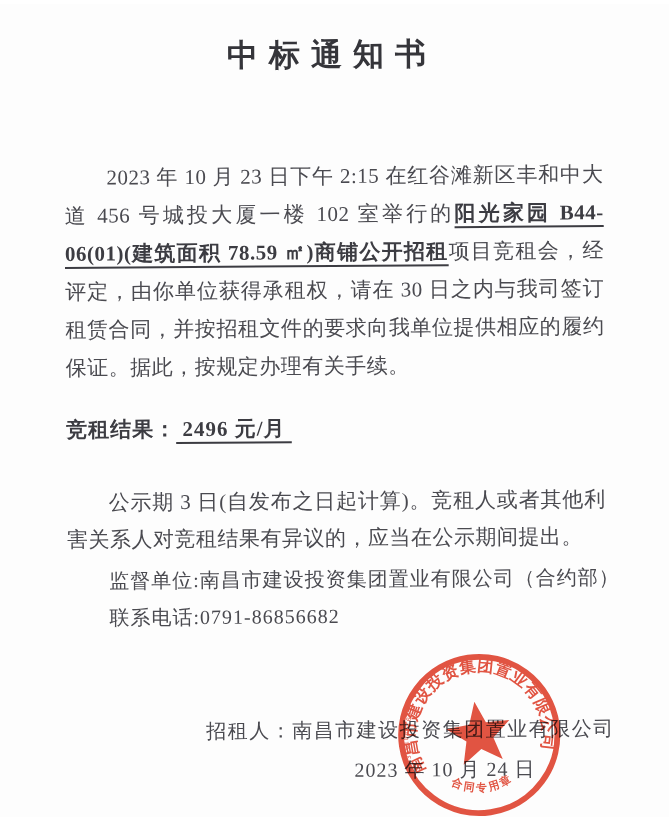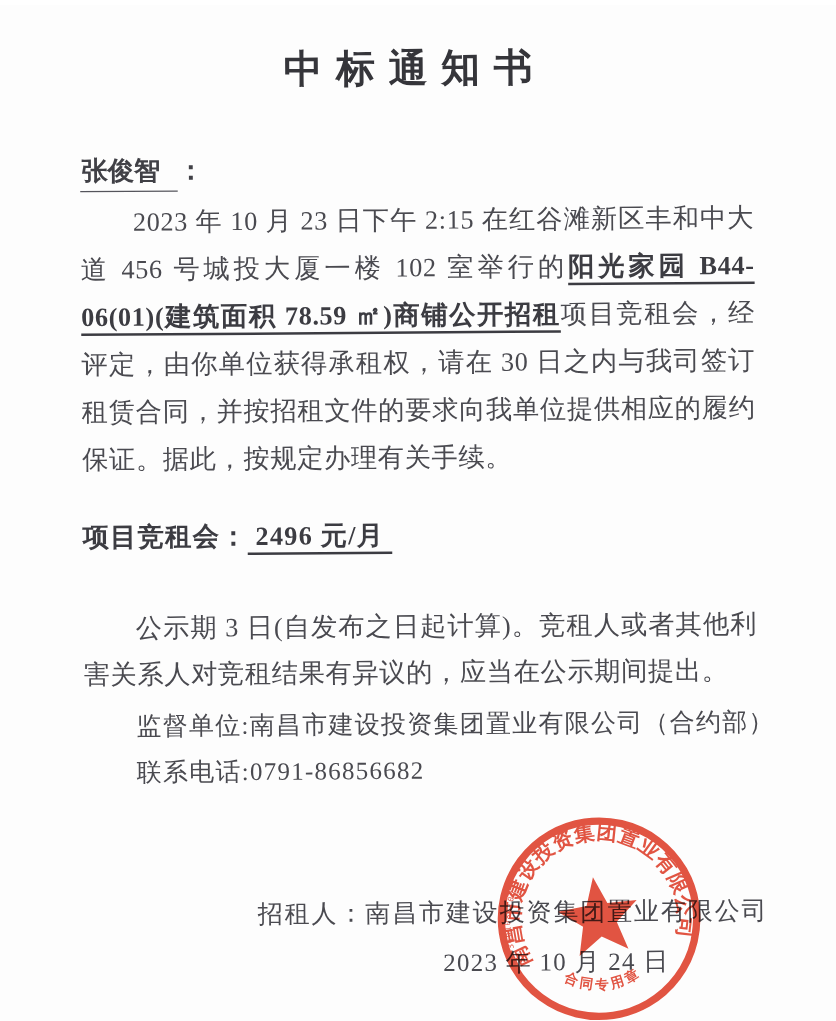--- a/index.html
+++ b/index.html
@@ -81,30 +81,27 @@
   }
 </style>
 </head>
 <body>
 
 <div class="page">
   <div class="content">
 
     <h1 class="doc-title">中标通知书</h1>
 
-    <div class="salutation">
-      <span class="name">张俊智</span><span>：</span>
-    </div>
 
     <p class="para indent" id="para1">
       <span>2023 年 10 月 23 日下午 2:15 在红谷滩新区丰和中大道 456 号城投大厦一楼 102 室举行的</span><span class="emph">阳光家园 B44-06(01)(建筑面积 78.59 ㎡)商铺公开招租</span><span>项目竞租会，经评定，由你单位获得承租权，请在 30 日之内与我司签订租赁合同，并按招租文件的要求向我单位提供相应的履约保证。据此，按规定办理有关手续。</span>
     </p>
 
     <div class="result-line">
-      <span>项目竞租会：</span><span class="value"> 2496 元/月 </span>
+      <span>竞租结果：</span><span class="value"> 2496 元/月 </span>
     </div>
 
     <p class="para indent" id="para2">公示期 3 日(自发布之日起计算)。竞租人或者其他利害关系人对竞租结果有异议的，应当在公示期间提出。</p>
 
     <p class="info-line" id="supervisor">监督单位:南昌市建设投资集团置业有限公司（合约部）</p>
     <p class="info-line" id="phone">联系电话:0791-86856682</p>
 
     <p id="issuer">招租人：南昌市建设投资集团置业有限公司</p>
     <p id="docdate">2023 年 10 月 24 日</p>
 

